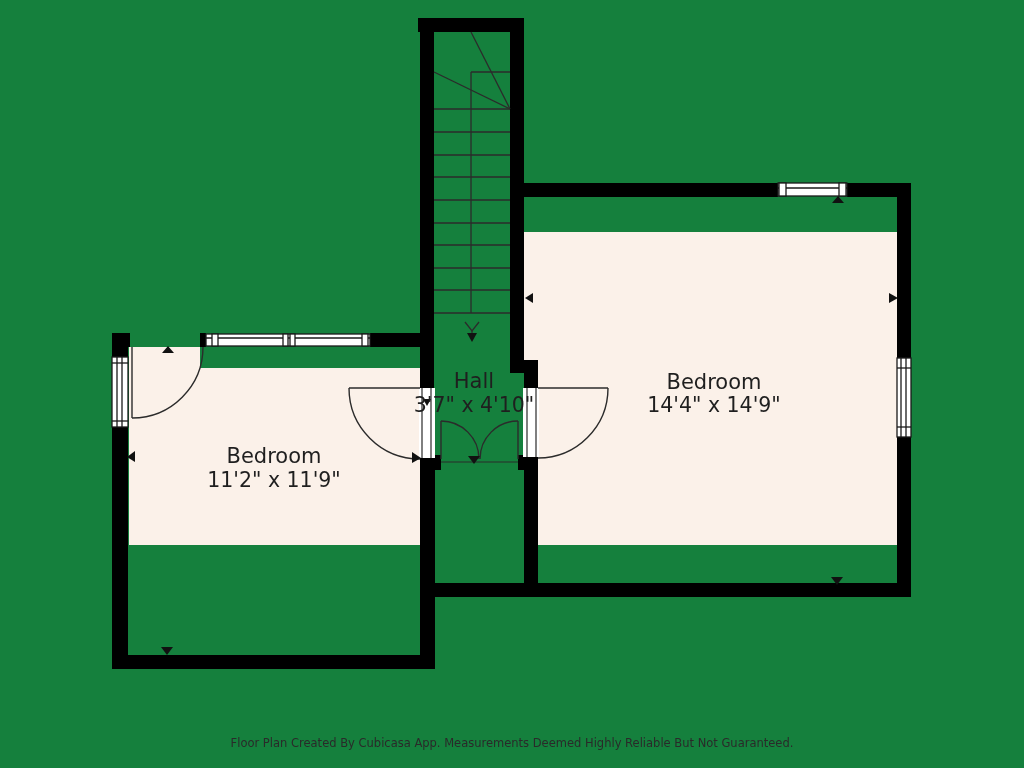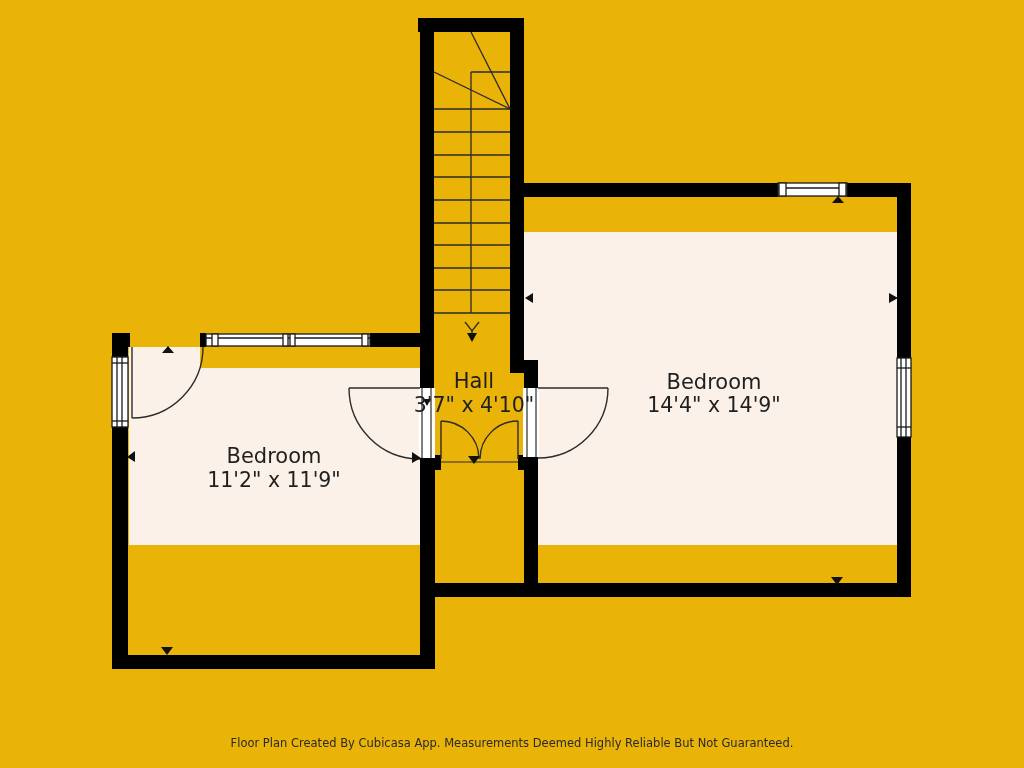--- a/index.html
+++ b/index.html
@@ -1,16 +1,16 @@
 <!DOCTYPE html>
 <html><head>
 <meta charset="utf-8">
 <style>
   html,body{margin:0;padding:0;background:#ffffff;}
-  #stage{position:relative;width:1024px;height:768px;background:#eab308;overflow:hidden;
+  #stage{position:relative;width:1024px;height:768px;background:#15803d;overflow:hidden;
          font-family:"DejaVu Sans","Liberation Sans",sans-serif;}
   svg{position:absolute;left:0;top:0;display:block;}
   text{font-family:"DejaVu Sans","Liberation Sans",sans-serif;}
   .room-name{font-size:21px;}
   .room-dims{font-size:20.5px;}
   .footer-text{font-size:11.5px;}
 </style>
 </head>
 <body>
 

